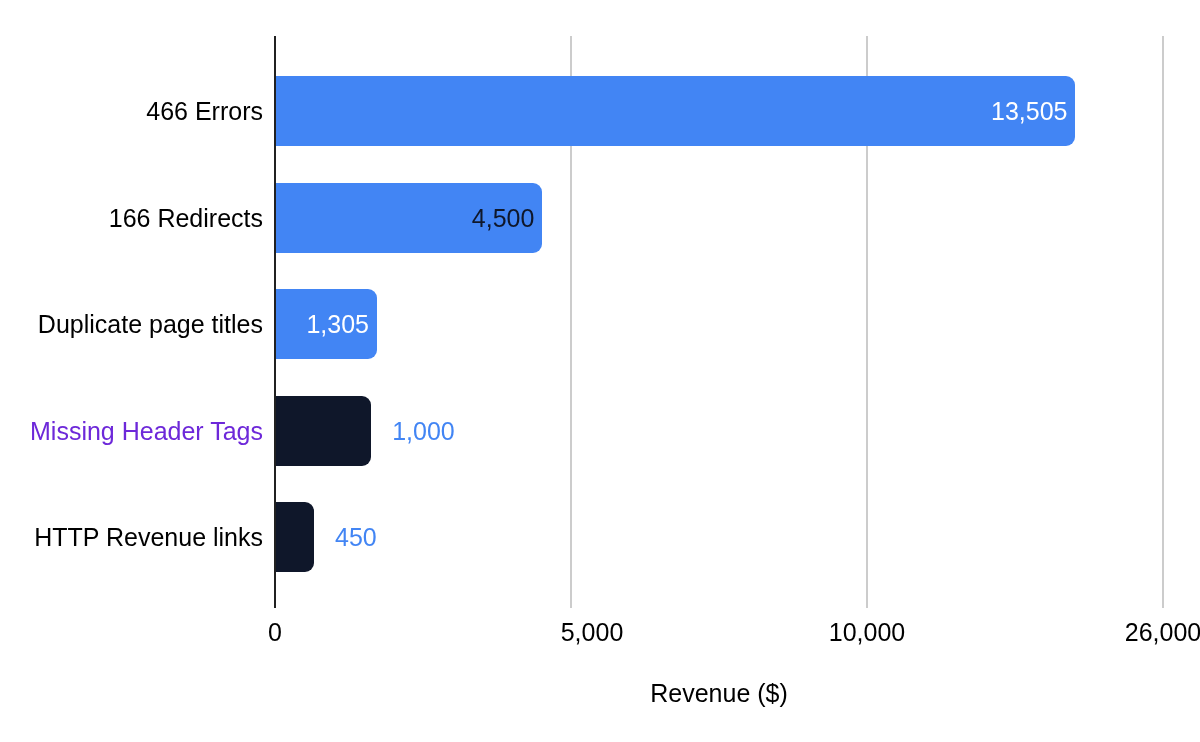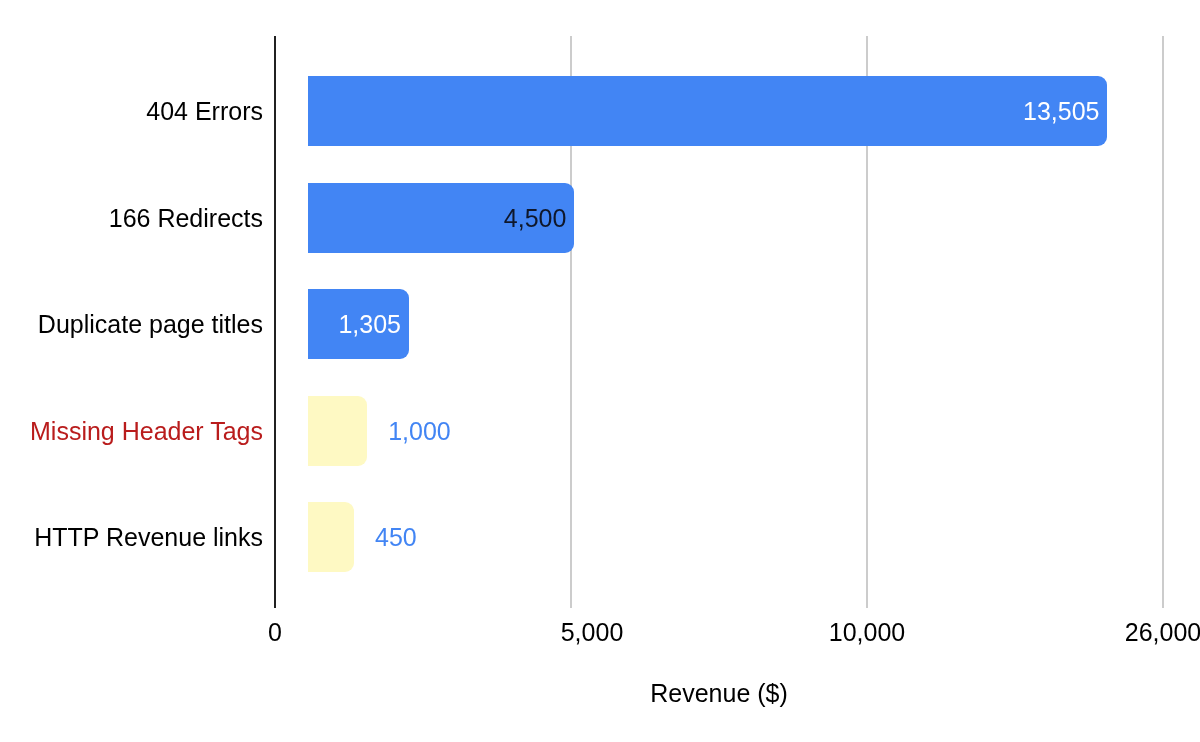--- a/index.html
+++ b/index.html
@@ -18,21 +18,20 @@
   .vline {
     position: absolute;
     top: 36px;
     width: 2px;
     height: 572px;
   }
   .bar {
     position: absolute;
     height: 70px;
     border-radius: 0 9px 9px 0;
-    margin-left: 32px;
   }
   .bar-value {
     position: absolute;
     top: 50%;
     transform: translateY(-50%);
     font-size: 25px;
     white-space: nowrap;
     line-height: 1;
   }
   .bar-value.inside {
@@ -79,32 +78,32 @@
   <div id="bars">
       <div class="bar" style="left: 276px; top: 76px; width: 799.496px; background: rgb(66, 133, 244);">
         <span class="bar-value inside" style="color: rgb(255, 255, 255);">13,505</span>
       </div>
       <div class="bar" style="left: 276px; top: 182.5px; width: 266.4px; background: rgb(66, 133, 244);">
         <span class="bar-value inside" style="color: #0f172a;">4,500</span>
       </div>
       <div class="bar" style="left: 276px; top: 289px; width: 101px; background: rgb(66, 133, 244);">
         <span class="bar-value inside" style="color: rgb(255, 255, 255);">1,305</span>
       </div>
-      <div class="bar" style="left: 276px; top: 395.5px; width: 59.2px; background: #fef9c3;">
+      <div class="bar" style="left: 276px; top: 395.5px; width: 59.2px; background: #0f172a; padding-left: 36px;">
         <span class="bar-value outside" style="color: rgb(66, 133, 244);">1,000</span>
       </div>
-      <div class="bar" style="left: 276px; top: 502px; width: 46px; background: #fef9c3; text-decoration: underline;">
+      <div class="bar" style="left: 276px; top: 502px; width: 38px; background: #0f172a; text-decoration: underline;">
         <span class="bar-value outside" style="color: rgb(66, 133, 244);">450</span>
       </div>
     </div>
   <div id="cat-labels">
-      <div class="cat-label" style="top: 111px; color: rgb(0, 0, 0);">404 Errors</div>
+      <div class="cat-label" style="top: 111px; color: rgb(0, 0, 0);">466 Errors</div>
       <div class="cat-label" style="top: 217.5px; color: rgb(0, 0, 0);">166 Redirects</div>
       <div class="cat-label" style="top: 324px; color: rgb(0, 0, 0);">Duplicate page titles</div>
-      <div class="cat-label" style="top: 430.5px; color: #b91c1c;">Missing Header Tags</div>
+      <div class="cat-label" style="top: 430.5px; color: #6d28d9;">Missing Header Tags</div>
       <div class="cat-label" style="top: 537px; color: rgb(0, 0, 0);">HTTP Revenue links</div>
     </div>
   <div id="tick-labels">
       <div class="tick-label" style="left: 275px; color: rgb(0, 0, 0);">0</div>
       <div class="tick-label" style="left: 571px; color: rgb(0, 0, 0); margin-left: 21px;">5,000</div>
       <div class="tick-label" style="left: 867px; color: rgb(0, 0, 0);">10,000</div>
       <div class="tick-label" style="left: 1163px; color: rgb(0, 0, 0);">26,000</div>
     </div>
   <div class="axis-title" style="left: 719px; color: rgb(0, 0, 0);">Revenue ($)</div>
 </div>

